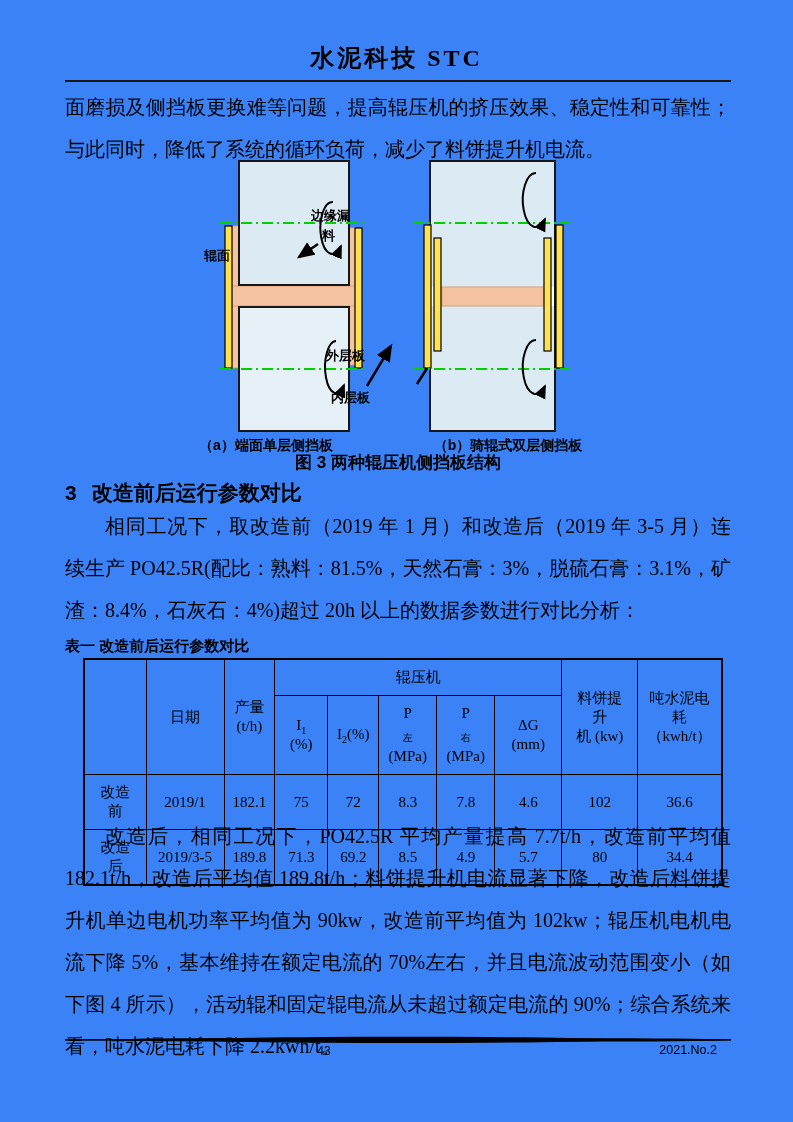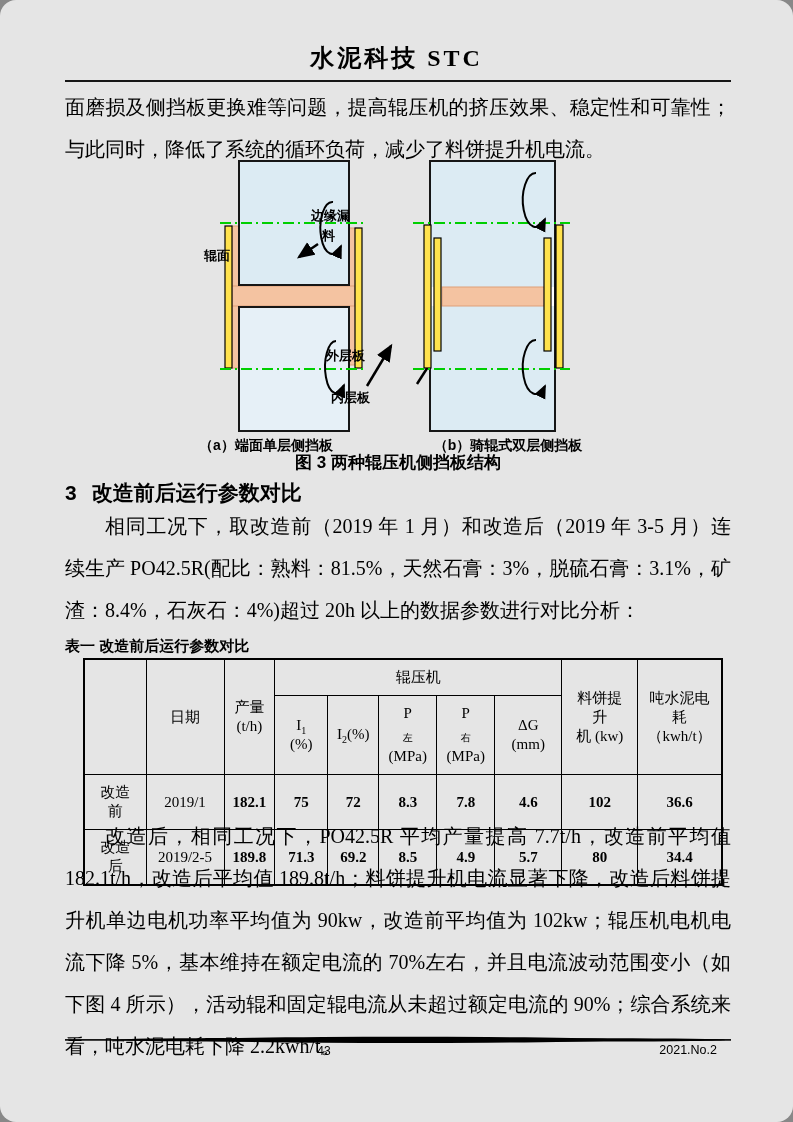--- a/index.html
+++ b/index.html
@@ -1,19 +1,19 @@
 <!DOCTYPE html>
 <html><head>
 <meta charset="utf-8">
 <style>
   html,body { margin:0; padding:0; background:#888; }
   .page {
     position:relative; width:793px; height:1122px; margin:0 auto;
-    background:#e5e5e5; overflow:hidden;
-    font-family:"Liberation Serif", serif; color:#000;border-radius:16px;
+    background:#3b82f6; overflow:hidden;
+    font-family:"Liberation Serif", serif; color:#000;
   }
   .journal-title {
     position:absolute; top:42px; left:0; width:793px;
     text-align:center; font-size:24px; font-weight:bold; letter-spacing:3px;
     font-family:"Liberation Serif", serif;
   }
   .header-rule {
     position:absolute; top:80px; left:65px; width:666px; height:2px;
     background:#161616;
   }
@@ -44,21 +44,21 @@
     position:absolute; top:658px; left:83px;
     border-collapse:collapse; table-layout:fixed;
     border:2px solid #000;
     font-family:"Liberation Serif", serif;
   }
   .data-table th, .data-table td {
     border:1px solid #000; text-align:center; vertical-align:middle;
     font-weight:normal; font-size:15px; padding:8px; overflow:hidden;
   }
   .data-table .two-line span { display:block; line-height:19px; }
-  .data-table .val { font-weight:bold; }
+  .data-table .val { font-weight:normal; }
   .data-table sub { font-size:10px; }
   .footer-line { position:absolute; top:1036px; left:65px; width:666px; height:8px; }
   .footer-pageno {
     position:absolute; top:1044px; left:0; width:648px; text-align:center;
     font-family:"Liberation Sans", sans-serif; font-size:12px;
   }
   .footer-issue {
     position:absolute; top:1043px; right:76px;
     font-family:"Liberation Sans", sans-serif; font-size:12.5px;
   }
@@ -202,21 +202,21 @@
       <td class="val">75</td>
       <td class="val">72</td>
       <td class="val">8.3</td>
       <td class="val">7.8</td>
       <td class="val">4.6</td>
       <td class="val">102</td>
       <td class="val">36.6</td>
     </tr>
     <tr style="height:24px">
       <td>改造后</td>
-      <td>2019/2-5</td>
+      <td>2019/3-5</td>
       <td class="val">189.8</td>
       <td class="val">71.3</td>
       <td class="val">69.2</td>
       <td class="val">8.5</td>
       <td class="val">4.9</td>
       <td class="val">5.7</td>
       <td class="val">80</td>
       <td class="val">34.4</td>
     </tr>
   </tbody>

